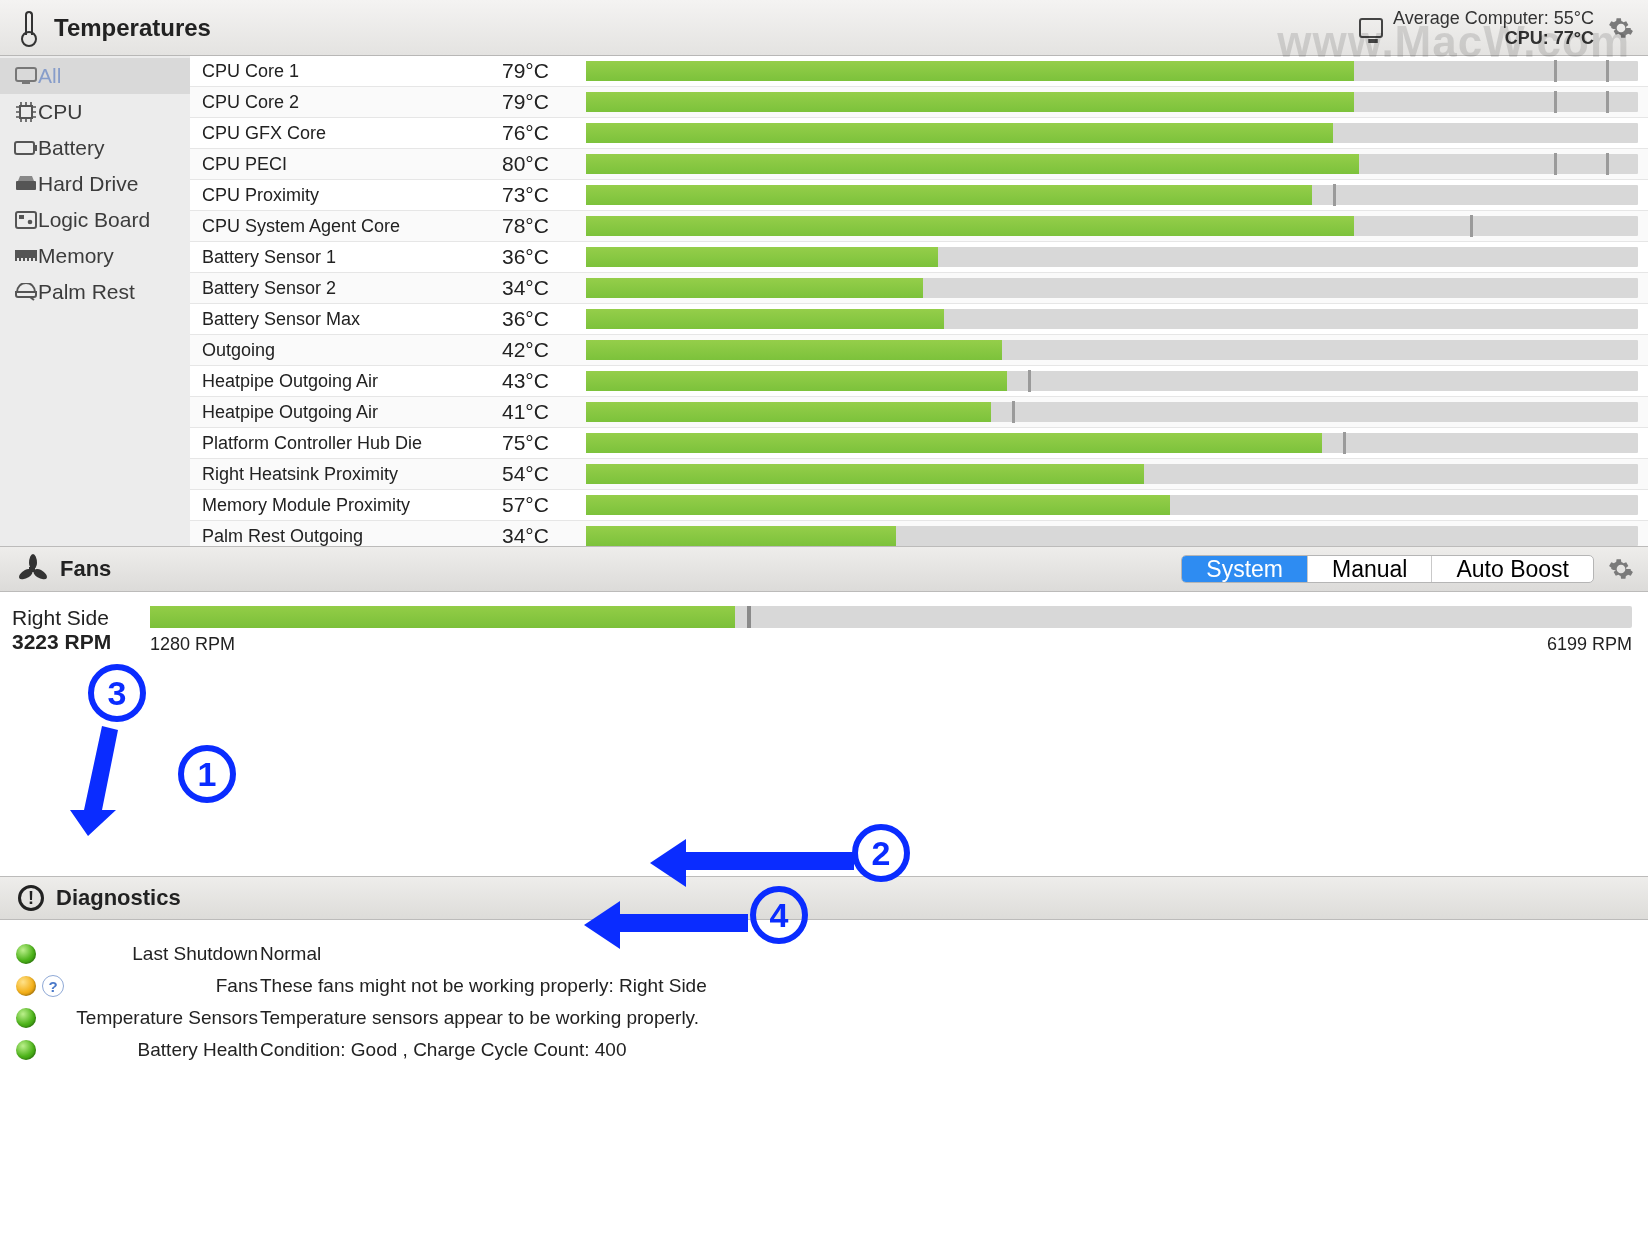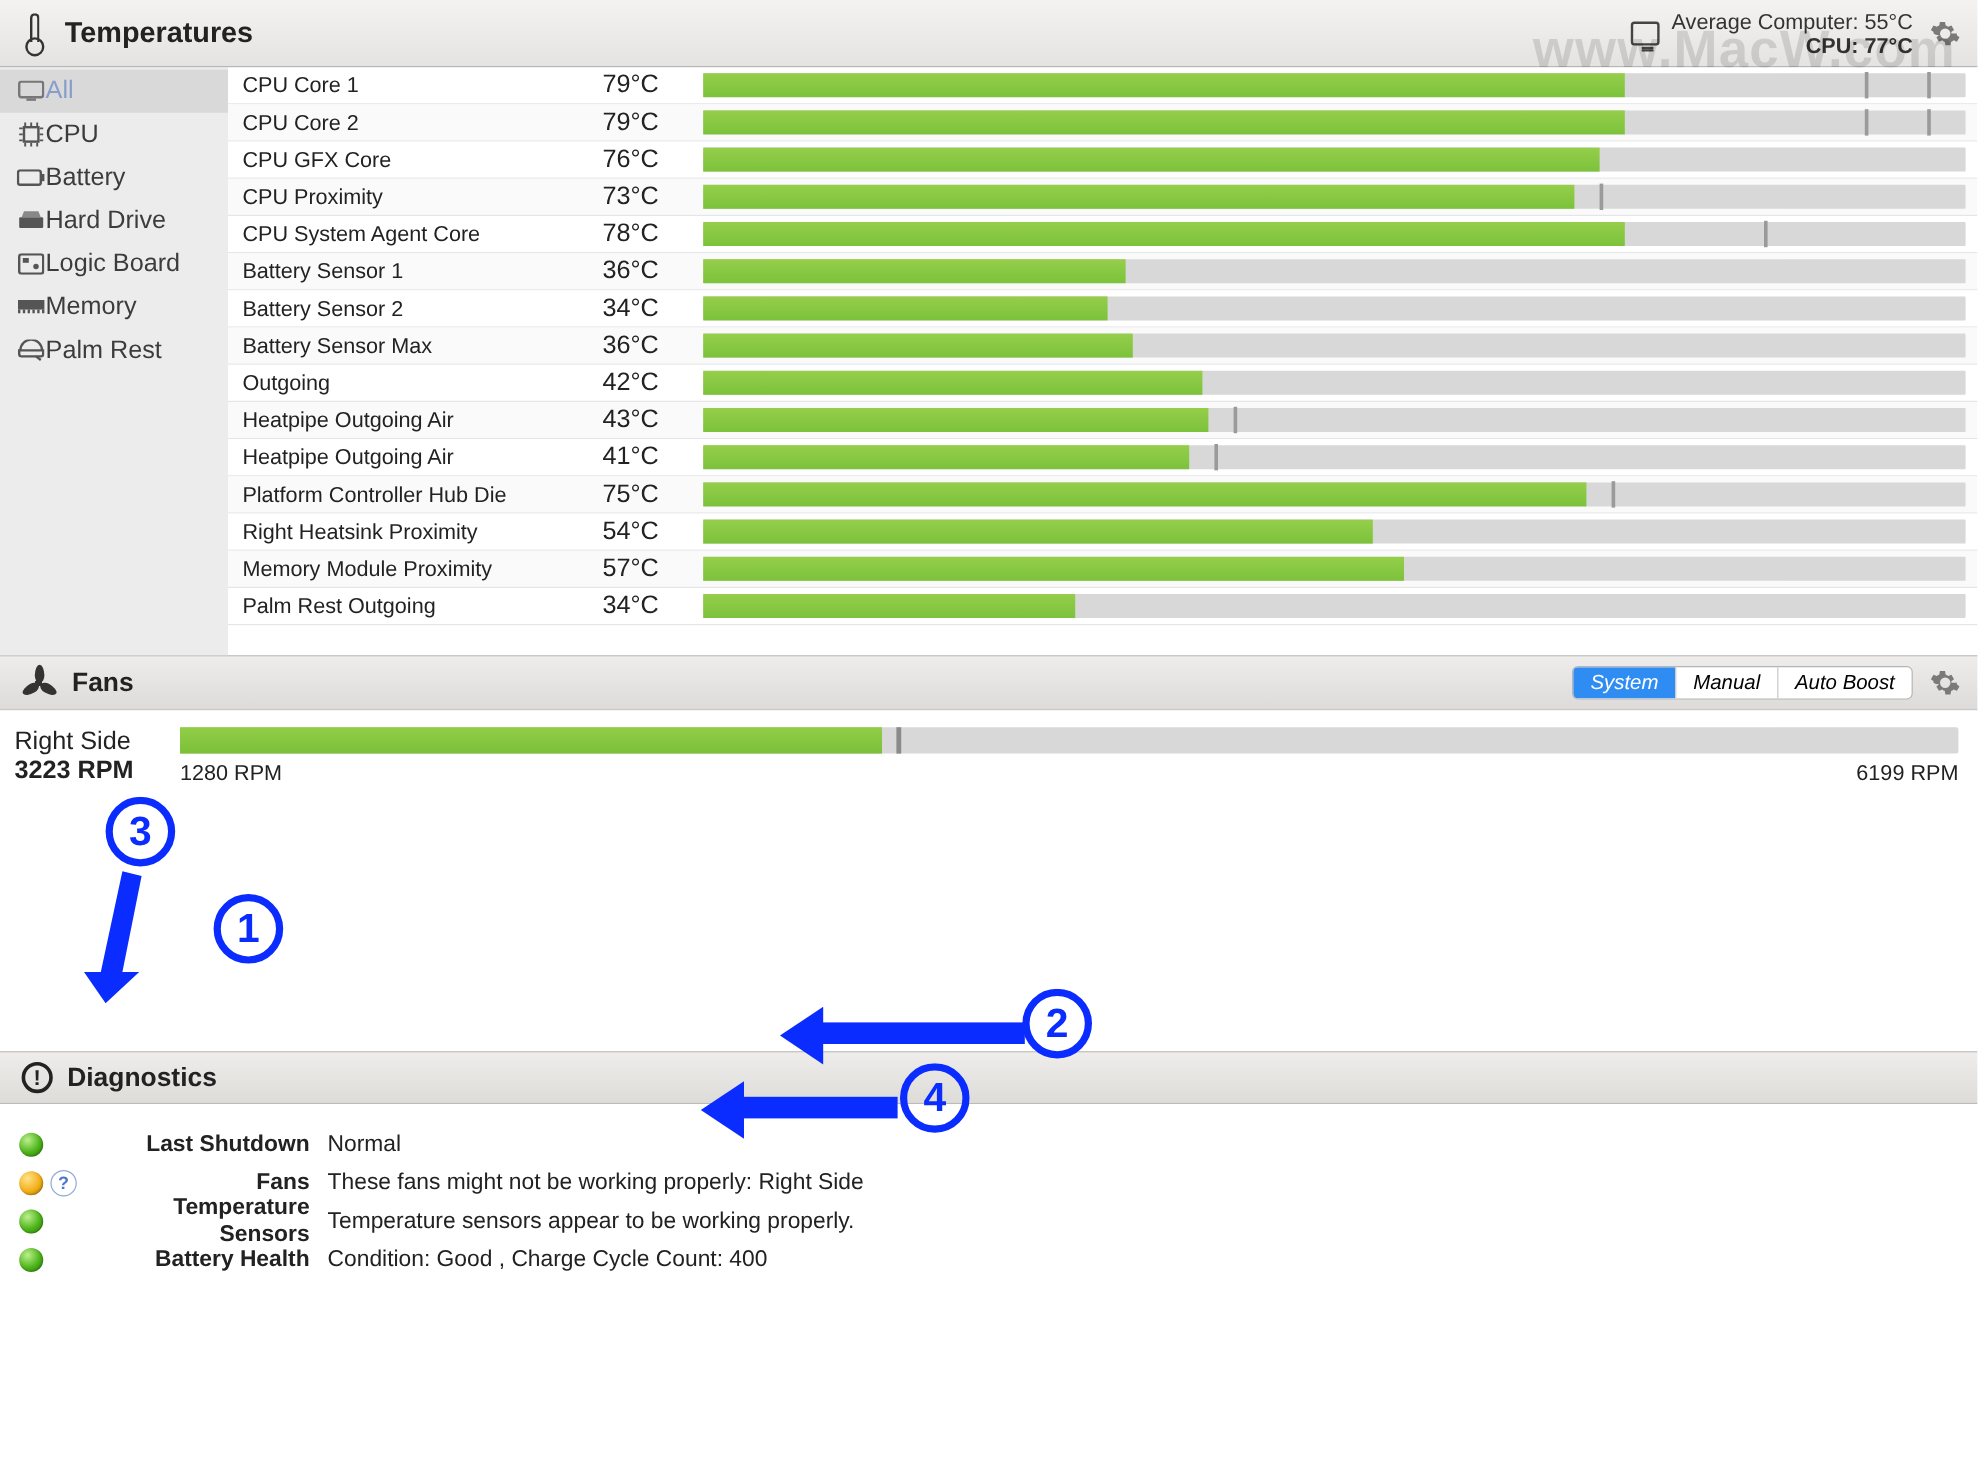--- a/index.html
+++ b/index.html
@@ -63,21 +63,21 @@
   .bar-mark { position:absolute; top:-1px; bottom:-1px; width:3px; background:#9a9a9a; }
 
   
   .fans-header {
     height: 46px; background: linear-gradient(#eeedeb,#dcdbd9);
     border-top: 1px solid #bcbbba; border-bottom: 1px solid #bcbbba;
     display: flex; align-items: center; padding: 0 14px 0 18px;
   }
   .fans-header .title { font-weight: 700; font-size: 22px; margin-left: 14px;}
   .seg { margin-left:auto; display:flex; border:1px solid #b5b5b5; border-radius:5px; overflow:hidden; background:#fff; height:28px;}
-  .seg button { border:none; background:transparent; font-size:17px; padding:0 14px; cursor:pointer; border-left:1px solid #c9c9c9;font-style:italic;}
+  .seg button { border:none; background:transparent; font-size:23px; padding:0 24px; cursor:pointer; border-left:1px solid #c9c9c9;}
   .seg button:first-child{border-left:none;}
   .seg button.active{ background:#2e8cf2; color:#fff;}
   .fans-body { padding: 14px 16px 8px 12px; height: 154px; background:#fff;}
   .fan-row { display:flex; align-items:flex-start; gap: 18px;}
   .fan-label { width: 120px; font-size:21px; line-height:24px;}
   .fan-label .rpm { font-weight:700;}
   .fan-bar-area { flex:1;}
   .fan-bar { height:22px; background:#d8d8d8; position:relative; border-radius:2px;}
   .fan-bar .fill{position:absolute; left:0; top:0; bottom:0; background:linear-gradient(#93cd47,#7bc039);}
   .fan-bar .mark{position:absolute; top:0; bottom:0; width:4px; background:#8a8a8a;}
@@ -91,21 +91,21 @@
     margin-top: 130px;
   }
   .diag-header .title{font-weight:700; font-size:22px; margin-left:12px;}
   .diag-body { padding: 18px 16px 20px 16px; background:#fff;}
   .diag-row { display:flex; align-items:center; height:32px; font-size:19px;}
   .diag-dot { width:20px; height:20px; border-radius:50%; margin-right: 26px;
     background: radial-gradient(circle at 35% 30%, #bcf08c, #4db31a 55%, #2f8f0c);
     box-shadow: inset -1px -1px 2px rgba(0,0,0,.25);
   }
   .diag-dot.yellow { background: radial-gradient(circle at 35% 30%, #ffe28a, #f3b01a 55%, #c98a09);}
-  .diag-label { width: 190px; text-align:right; font-weight:700; margin-right: 15px;}
+  .diag-label { width: 190px; text-align:right; font-weight:400; margin-right: 2px;}
   .diag-value { color:#222;}
   .diag-help {
     width:22px; height:22px; border-radius:50%; border:1px solid #8fa9d6; background:#fff;
     display:flex; align-items:center; justify-content:center; font-size:15px; color:#4a79c9; font-weight:700;
     margin-right: 4px; margin-left: -20px;
   }
 
   
   .anno { position: fixed; pointer-events: none; z-index: 50;}
   .circ { border:6px solid #0a2cff; border-radius:50%; display:flex; align-items:center; justify-content:center;
@@ -236,20 +236,29 @@
         </div>
       </div>
       <div class="temp-row">
         <div class="temp-name">CPU GFX Core</div>
         <div class="temp-val">76°C</div>
         <div class="bar-shell">
           <div class="bar-fill" style="width:71%"></div>
         </div>
       </div>
       <div class="temp-row">
+        <div class="temp-name">CPU PECI</div>
+        <div class="temp-val">80°C</div>
+        <div class="bar-shell">
+          <div class="bar-fill" style="width:73.5%"></div>
+          <div class="bar-mark" style="left:92%"></div>
+          <div class="bar-mark" style="left:97%"></div>
+        </div>
+      </div>
+      <div class="temp-row">
         <div class="temp-name">CPU Proximity</div>
         <div class="temp-val">73°C</div>
         <div class="bar-shell">
           <div class="bar-fill" style="width:69%"></div>
           <div class="bar-mark" style="left:71%"></div>
         </div>
       </div>
       <div class="temp-row">
         <div class="temp-name">CPU System Agent Core</div>
         <div class="temp-val">78°C</div>

